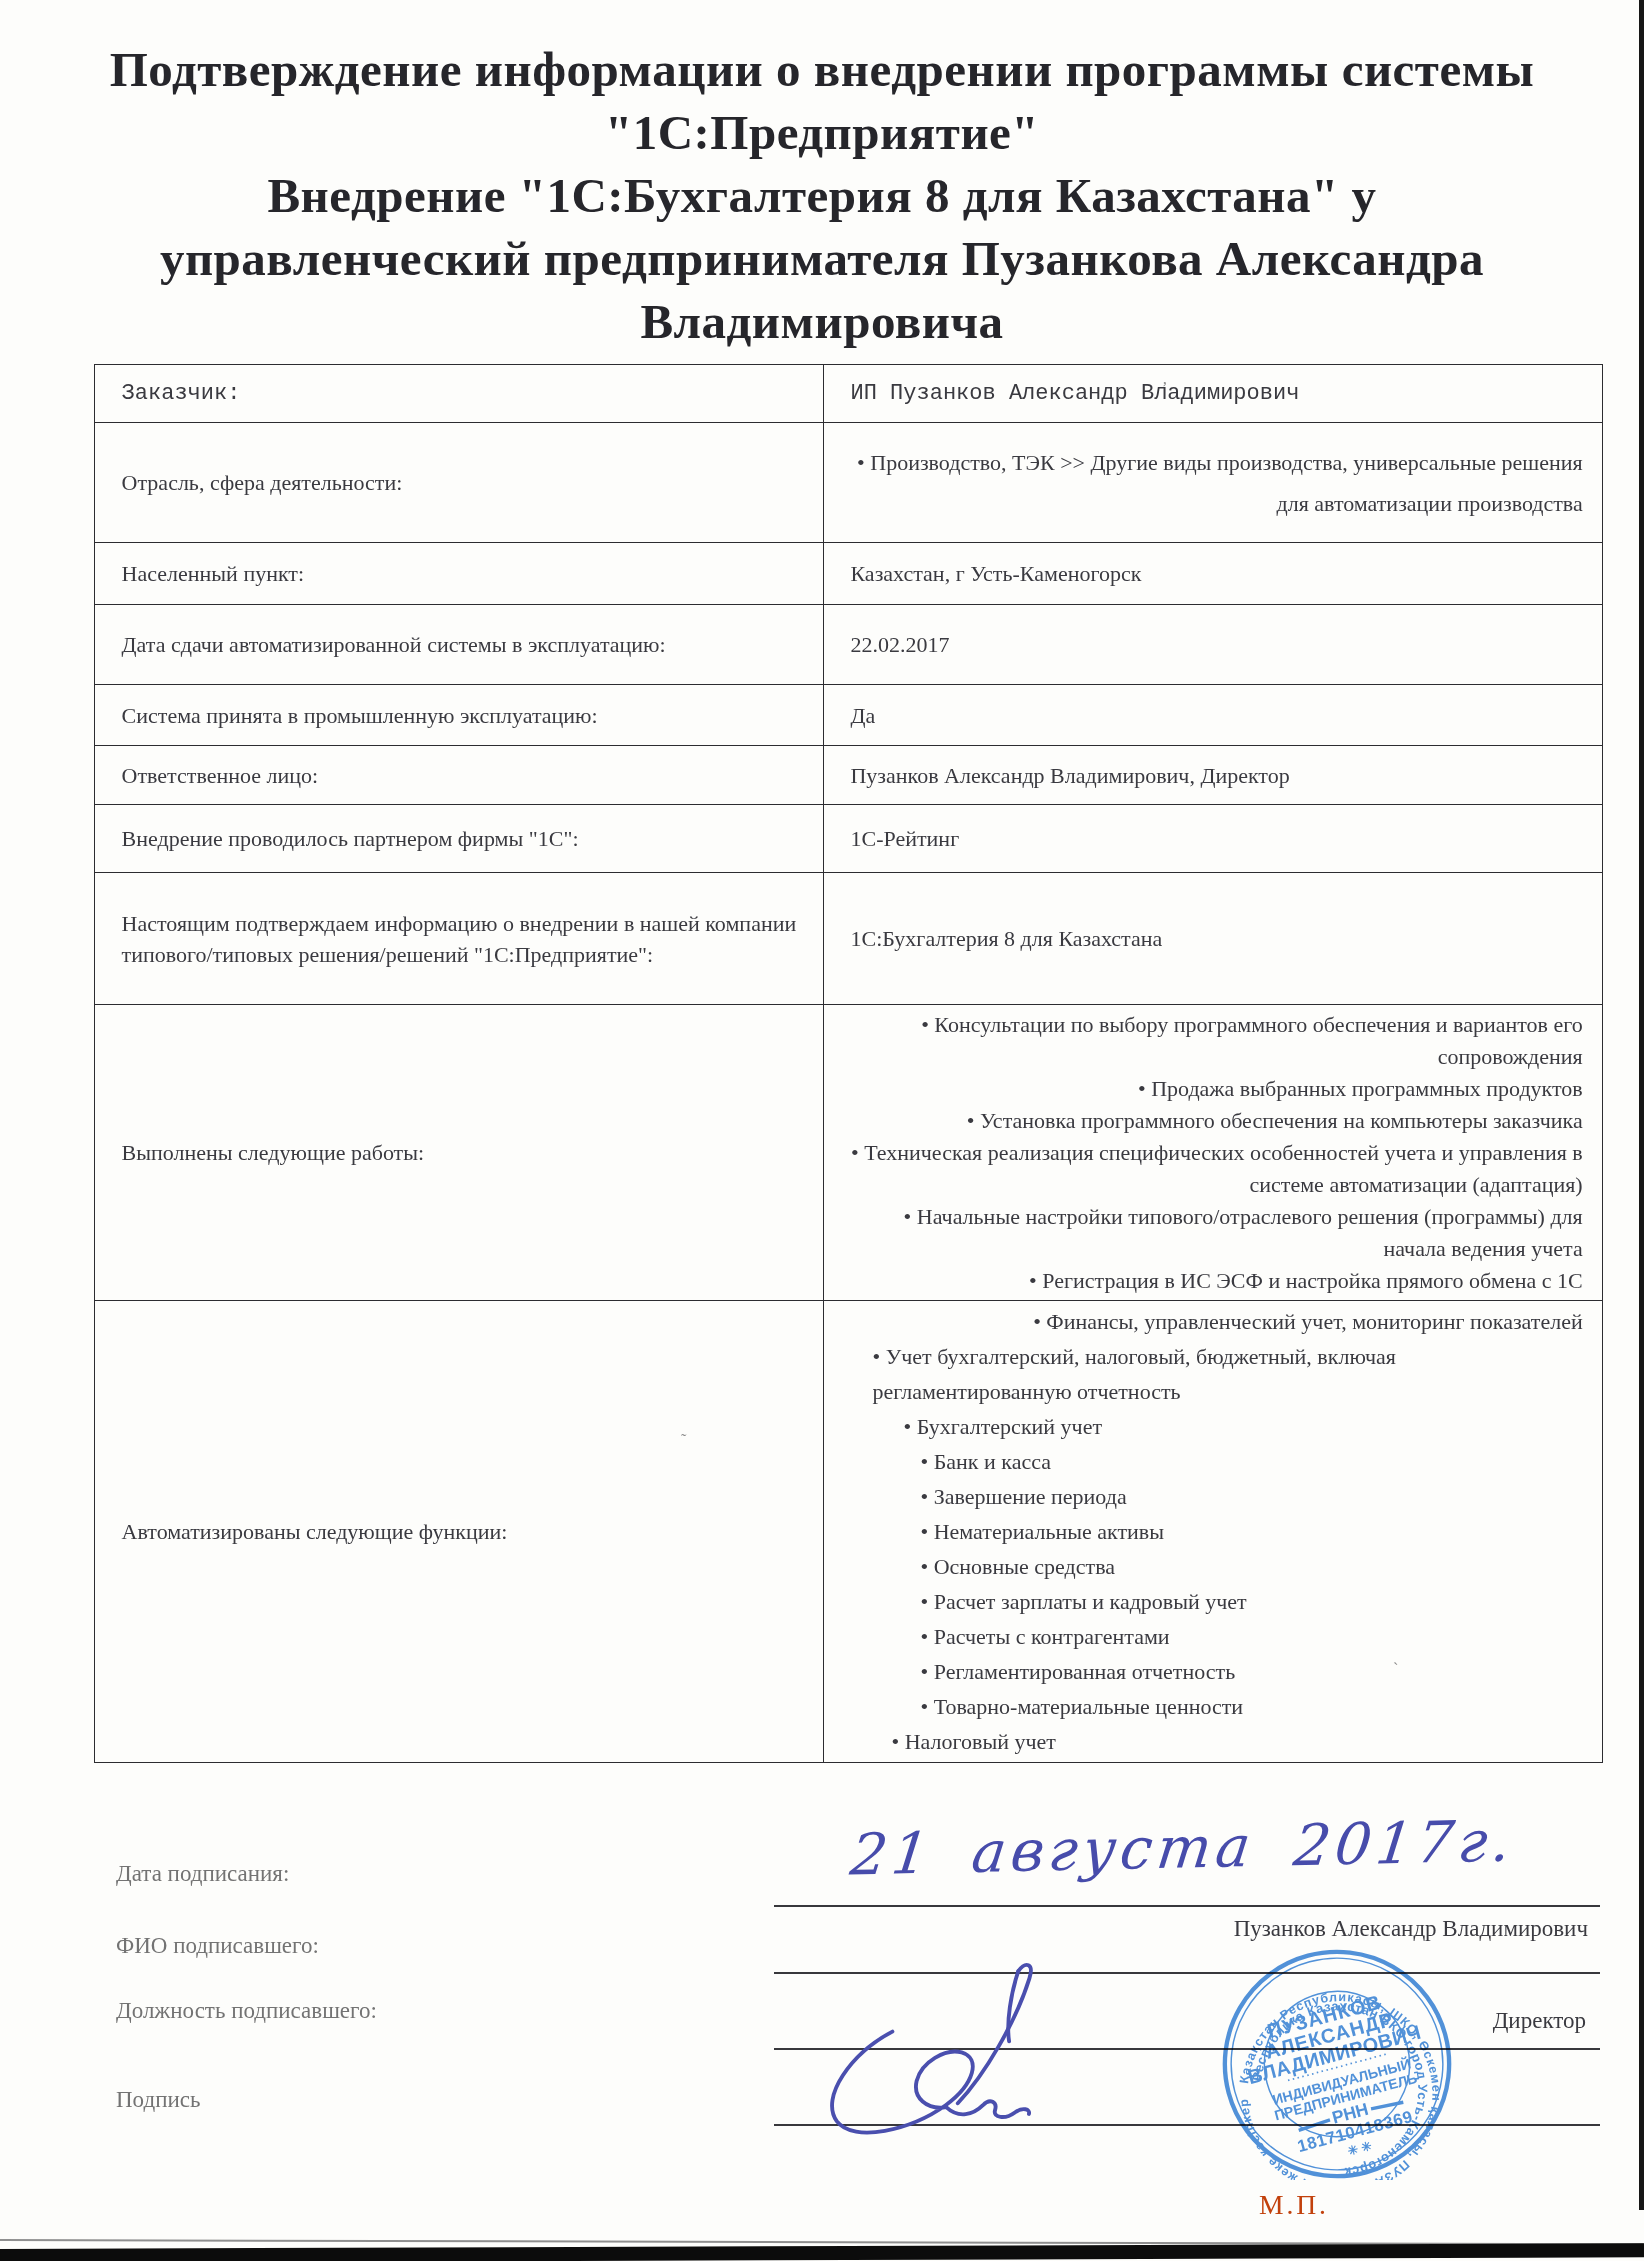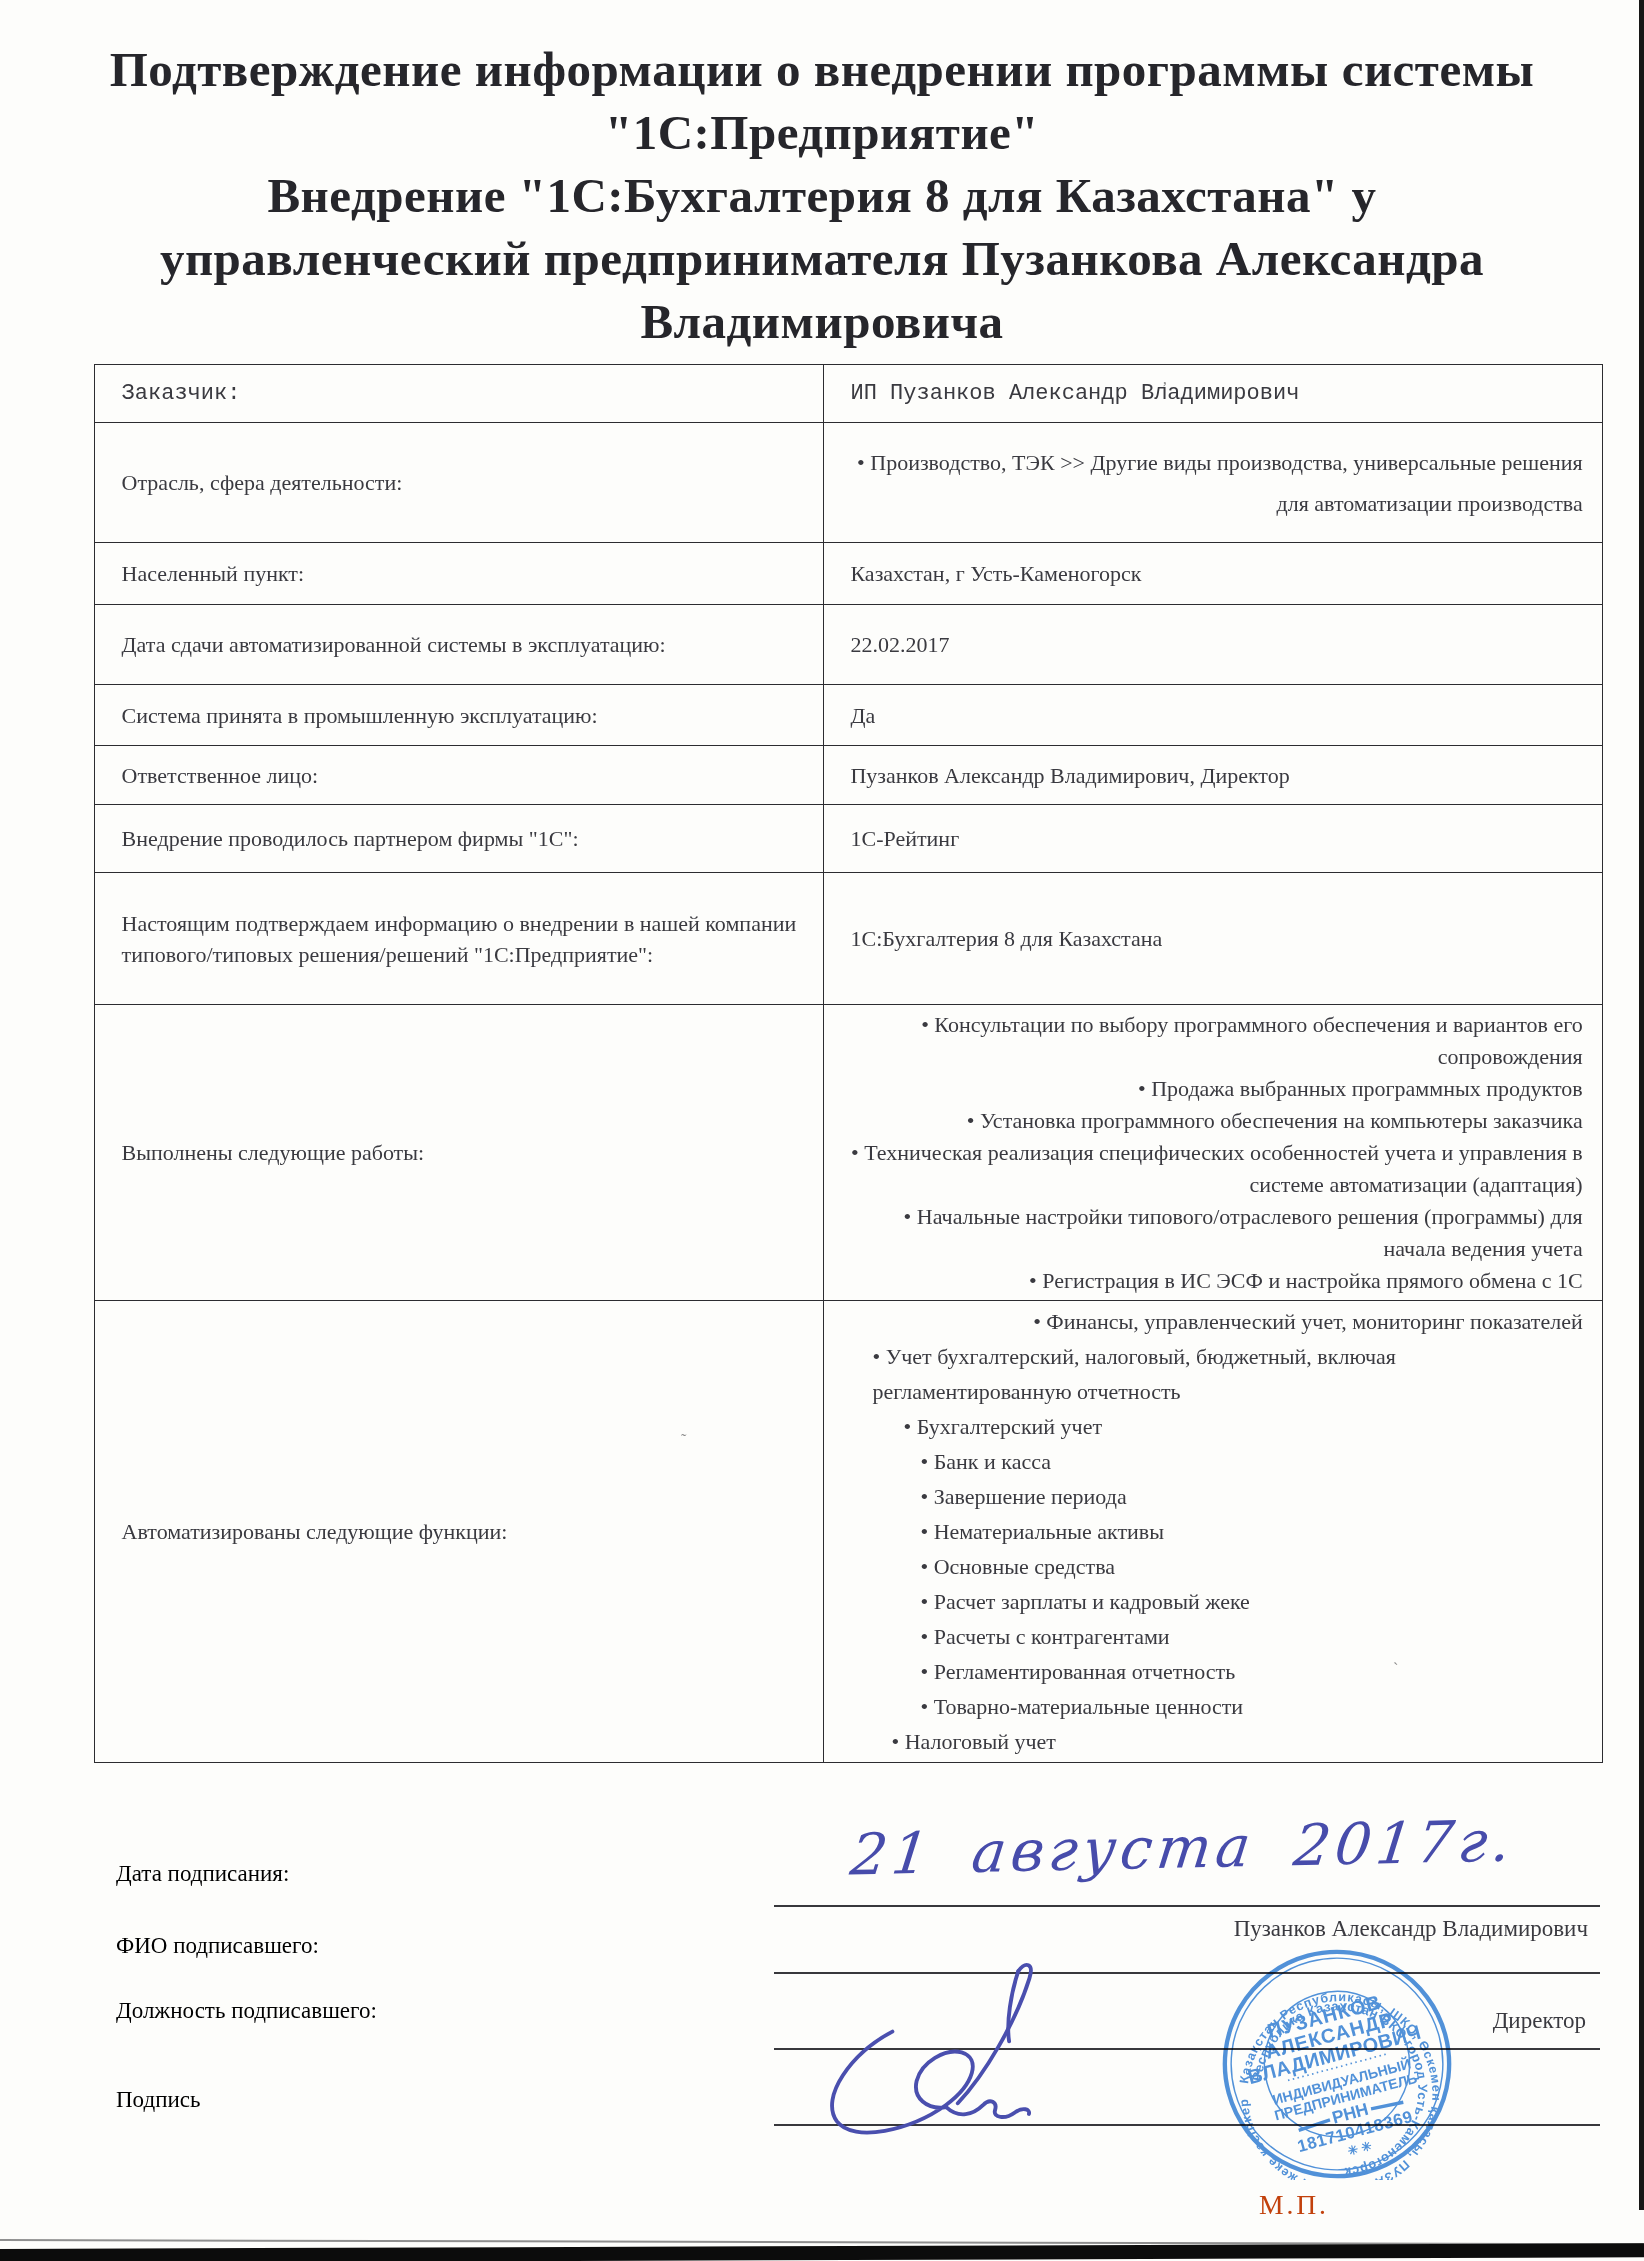--- a/index.html
+++ b/index.html
@@ -32,21 +32,21 @@
   tr.r2 td.val{line-height:41px;}
   tr.r9 td.val{line-height:32px;padding-top:2.9px;padding-bottom:2.9px;}
   tr.r10 td.val{line-height:35px;padding-top:2.9px;padding-bottom:2.9px;}
   .bl::before{content:"• ";}
   .ind0{padding-left:0;text-align:right;}
   .ind1{padding-left:22px;}
   .ind1b{padding-left:41px;}
   .ind2{padding-left:53px;}
   .ind3{padding-left:70px;}
   
-  .slabel{position:absolute;left:116px;font-size:23px;color:#000000;}
+  .slabel{position:absolute;left:116px;font-size:23px;color:#737373;}
   .sline{position:absolute;left:774px;width:826px;height:1.9px;background:#38383c;}
   .typed{position:absolute;font-size:23px;color:#3a3a40;white-space:nowrap;}
   .hand-date{
     position:absolute;left:851px;top:1814px;width:706px;
     font-size:57px;font-style:italic;color:#474cab;
     font-family:"DejaVu Serif", serif;white-space:nowrap;
     letter-spacing:4.8px;word-spacing:16.4px;
     transform:rotate(-1.2deg) skewX(-8deg);
   }
   .mp{
@@ -126,21 +126,21 @@
   <tr class="r10">
     <td class="lab">Автоматизированы следующие функции:</td>
     <td class="val">
       <div class="bl ind0">Финансы, управленческий учет, мониторинг показателей</div>
       <div class="bl ind1">Учет бухгалтерский, налоговый, бюджетный, включая регламентированную отчетность</div>
       <div class="bl ind2">Бухгалтерский учет</div>
       <div class="bl ind3">Банк и касса</div>
       <div class="bl ind3">Завершение периода</div>
       <div class="bl ind3">Нематериальные активы</div>
       <div class="bl ind3">Основные средства</div>
-      <div class="bl ind3">Расчет зарплаты и кадровый жеке</div>
+      <div class="bl ind3">Расчет зарплаты и кадровый учет</div>
       <div class="bl ind3">Расчеты с контрагентами</div>
       <div class="bl ind3">Регламентированная отчетность</div>
       <div class="bl ind3">Товарно-материальные ценности</div>
       <div class="bl ind1b">Налоговый учет</div>
     </td>
   </tr>
 </tbody>
   </table>
 
 <div class="slabel" style="top:1861px;">Дата подписания:</div>

